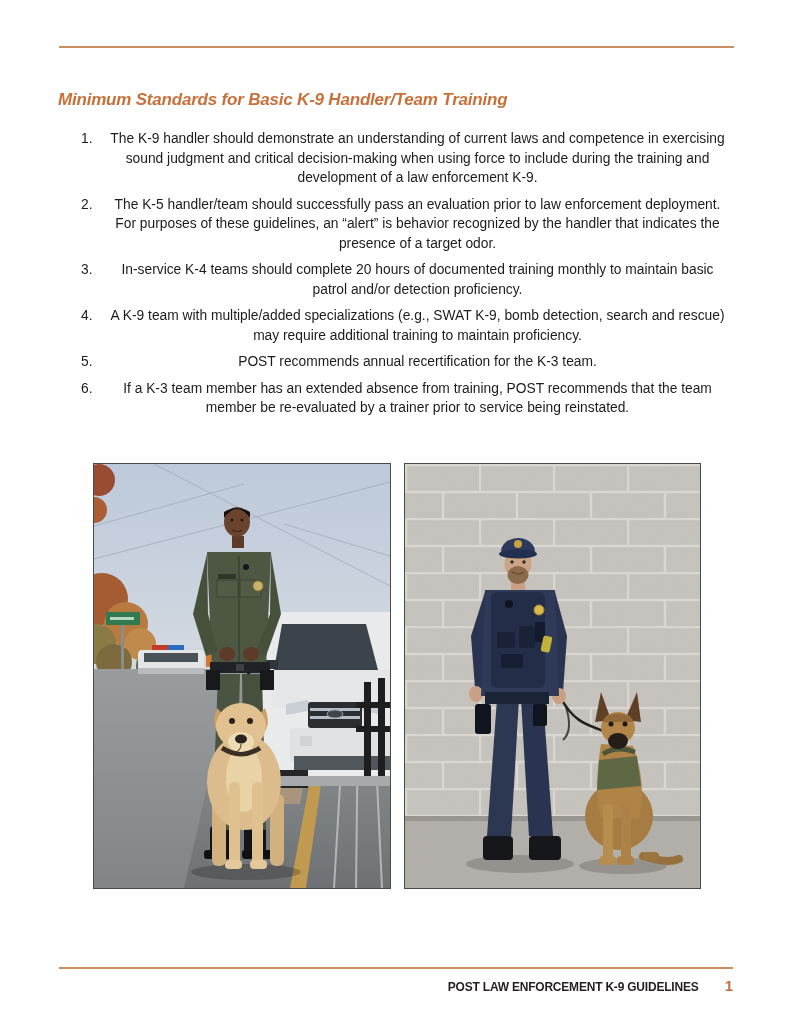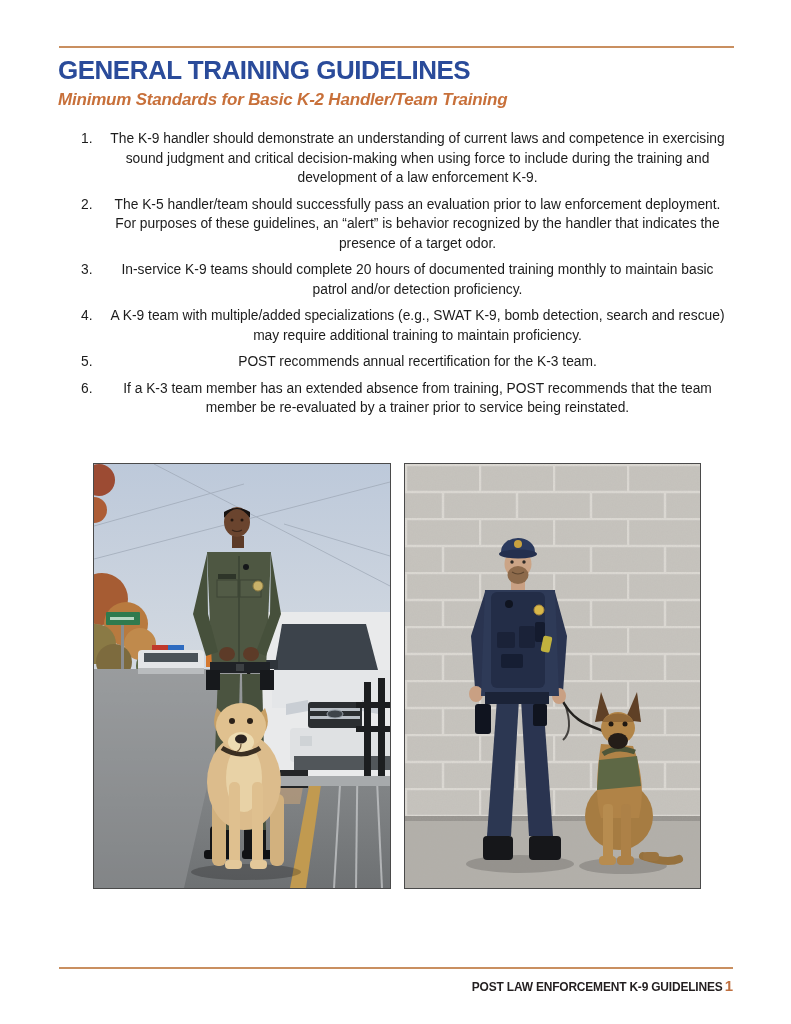--- a/index.html
+++ b/index.html
@@ -25,52 +25,51 @@
     margin:0;padding:0;list-style:none;
     font-size:13.8px;line-height:19.5px;color:#1c1c1c;
   }
   .g-item{display:flex;margin:0 0 7px 0;}
   .g-num{flex:0 0 22px;}
   .g-text{flex:1;text-align:center;}
   .photos{position:absolute;left:93px;top:463px;display:flex;gap:13px;}
   .photo{display:block;border:1px solid #4a4a4a;background:#cfd3d8;}
   .footer-row{
     position:absolute;left:59px;top:977px;width:674px;
-    display:flex;justify-content:flex-end;align-items:baseline;gap:2px;
+    display:flex;justify-content:flex-end;align-items:baseline;gap:26px;
   }
   .footer-text{
     font-size:13px;font-weight:bold;letter-spacing:-0.2px;color:var(--footer-dark,#231f20);
     transform:scaleX(0.92);transform-origin:right center;white-space:nowrap;
   }
   .footer-pagenum{
     font-size:15px;font-weight:bold;color:var(--pagenum-orange,#bf7040);
   }
 </style>
 </head>
 <body>
 
 <div class="page">
 
   <div class="rule rule-top"></div>
 
-  <h1 class="doc-title">GENERAL TRAINING GUIDELINES</h1>
-  <h2 class="doc-subtitle">Minimum Standards for Basic K-2 Handler/Team Training</h2>
+  <h2 class="doc-subtitle">Minimum Standards for Basic K-9 Handler/Team Training</h2>
 
   <ol class="guidelines">
     <li class="g-item">
       <span class="g-num">1.</span>
       <span class="g-text">The K-9 handler should demonstrate an understanding of current laws and competence in exercising sound judgment and critical decision-making when using force to include during the training and development of a law enforcement K-9.</span>
     </li>
     <li class="g-item">
       <span class="g-num">2.</span>
       <span class="g-text">The K-5 handler/team should successfully pass an evaluation prior to law enforcement deployment. For purposes of these guidelines, an “alert” is behavior recognized by the handler that indicates the presence of a target odor.</span>
     </li>
     <li class="g-item">
       <span class="g-num">3.</span>
-      <span class="g-text">In-service K-9 teams should complete 20 hours of documented training monthly to maintain basic patrol and/or detection proficiency.</span>
+      <span class="g-text">In-service K-4 teams should complete 20 hours of documented training monthly to maintain basic patrol and/or detection proficiency.</span>
     </li>
     <li class="g-item">
       <span class="g-num">4.</span>
       <span class="g-text">A K-9 team with multiple/added specializations (e.g., SWAT K-9, bomb detection, search and rescue) may require additional training to maintain proficiency.</span>
     </li>
     <li class="g-item">
       <span class="g-num">5.</span>
       <span class="g-text">POST recommends annual recertification for the K-3 team.</span>
     </li>
     <li class="g-item">

